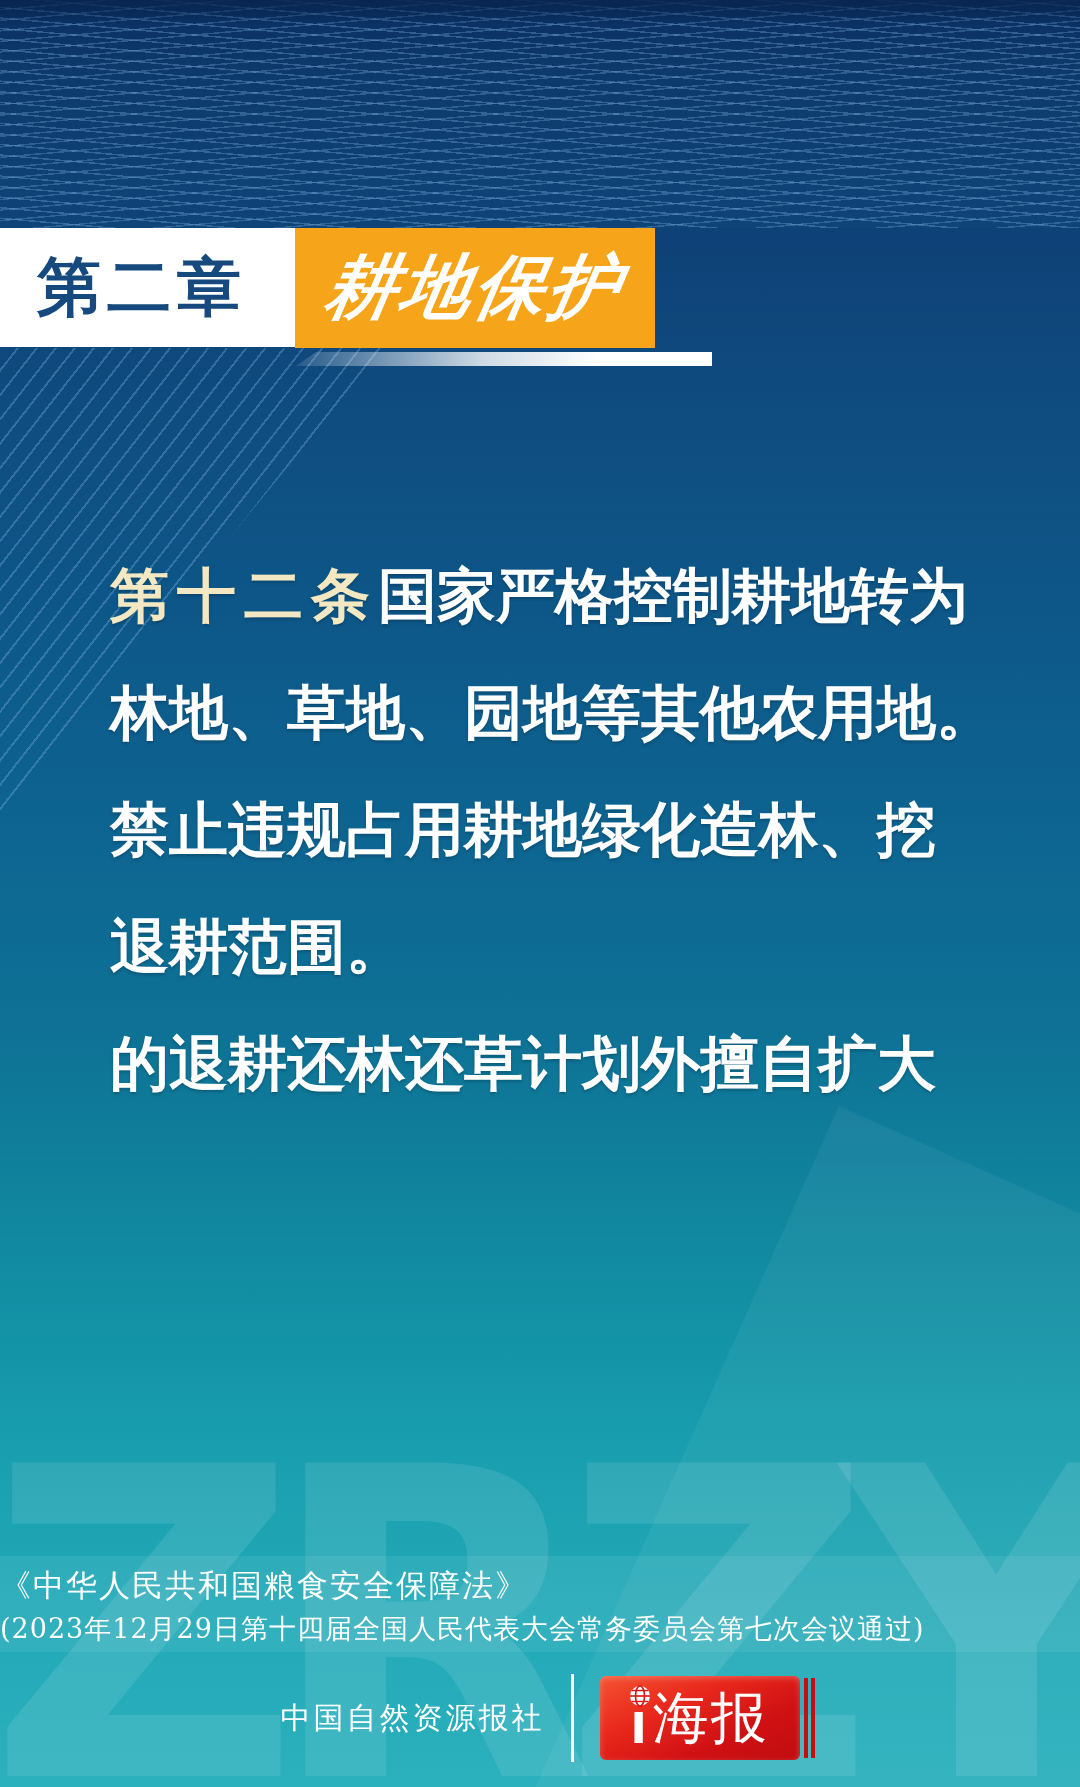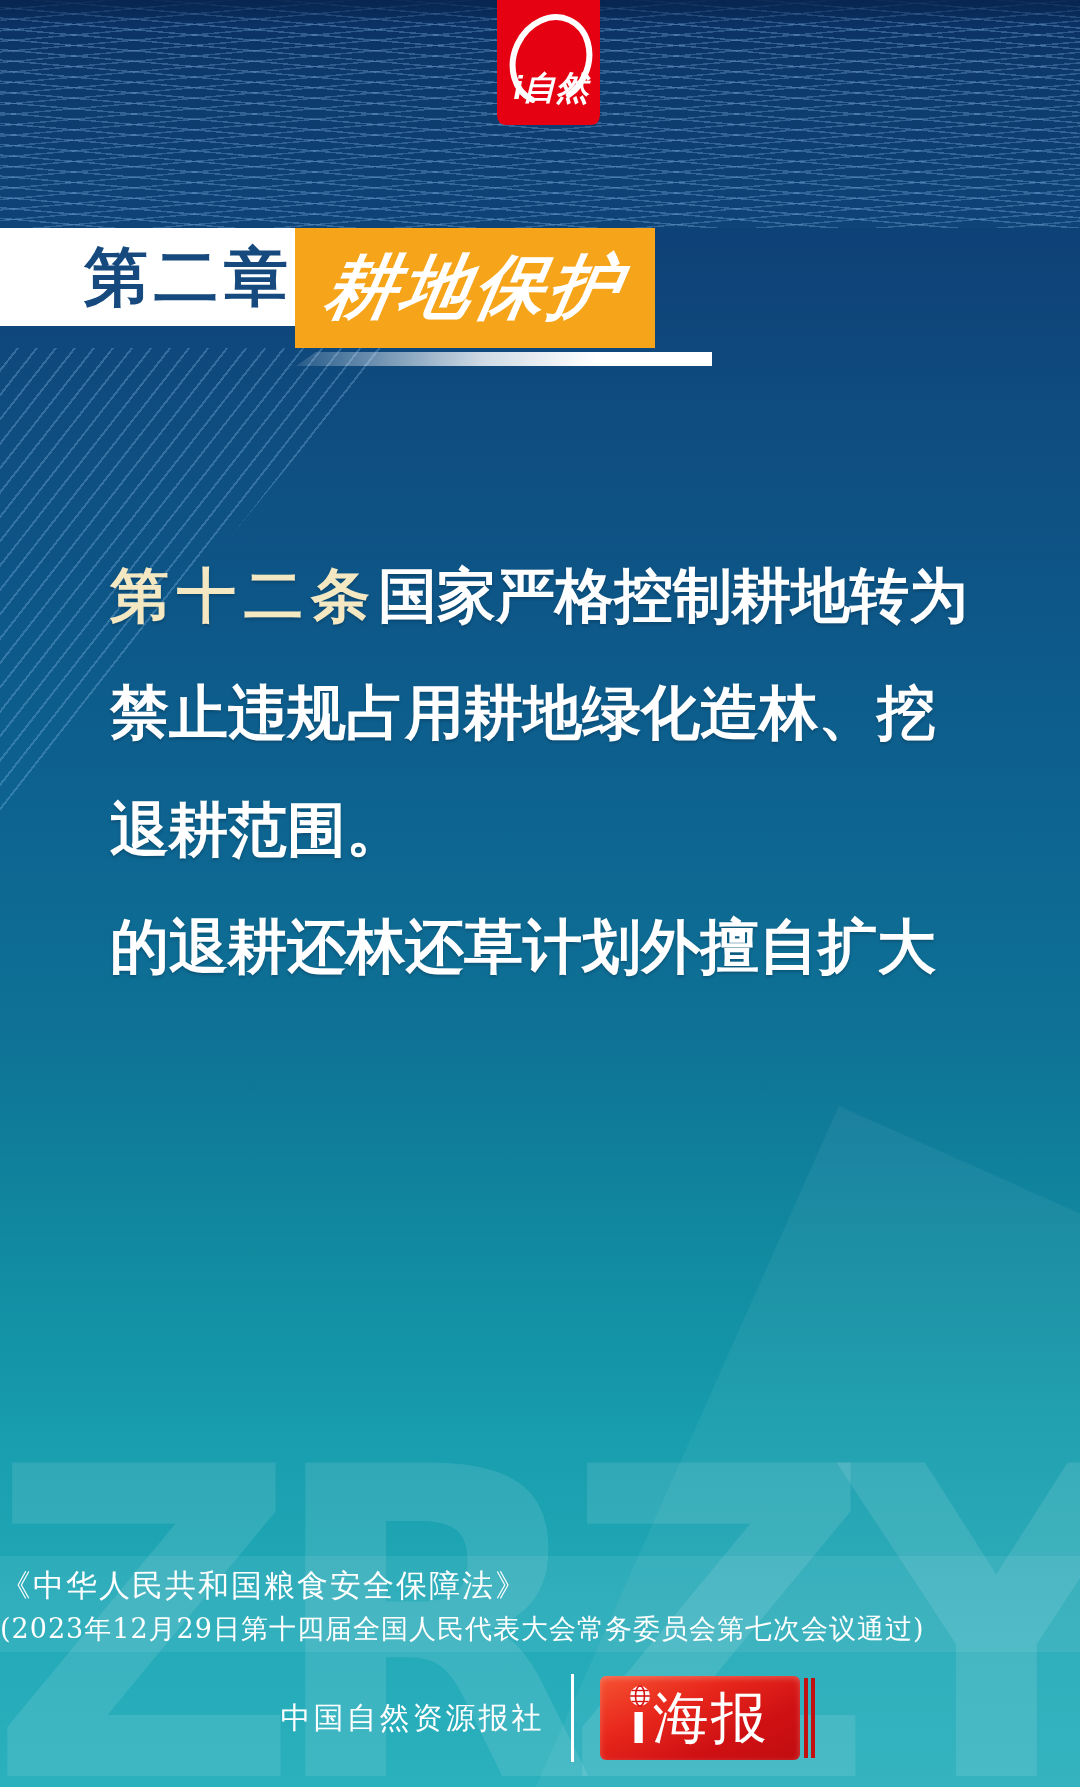--- a/index.html
+++ b/index.html
@@ -47,23 +47,23 @@
     white-space:nowrap;user-select:none;
   }
   .citation-band{
     position:absolute;left:0;top:1556px;width:1080px;height:96px;
     background:rgba(255,255,255,.07);
   }
   
   .logo-badge{position:absolute;left:497px;top:0;width:103px;height:125px;}
   
   .chapter-box{
-    position:absolute;left:0;top:228px;width:295px;height:98px;
+    position:absolute;left:0;top:228px;width:295px;height:119px;
     background:#ffffff;display:flex;align-items:center;
-    padding-left:84px;box-sizing:border-box;
+    padding-left:37px;box-sizing:border-box;
   }
   .chapter-box .txt{
     font-size:64px;font-weight:800;color:#16497e;letter-spacing:6px;
   }
   .title-banner{
     position:absolute;left:295px;top:228px;width:360px;height:120px;
     background:#f6a51b;display:flex;align-items:center;justify-content:center;
   }
   .title-banner .txt{
     font-family:"DejaVu Serif","Liberation Serif",serif;
@@ -120,40 +120,34 @@
 
 <div class="poster">
 
   <div class="top-pattern"></div>
   <div class="left-lines"></div>
   <div class="corner-swath"></div>
 
   <div class="watermark">ZRZY</div>
   <div class="citation-band"></div>
 
-  <div class="logo-badge">
-    <svg width="103" height="125" viewBox="0 0 103 125">
-      <path d="M0 0 H103 V115 Q103 125 93 125 H10 Q0 125 0 115 Z" fill="#e60112"></path>
-      <ellipse cx="54" cy="60" rx="44" ry="37" fill="none" stroke="#ffffff" stroke-width="6" stroke-linecap="round" stroke-dasharray="216 44" transform="rotate(115 54 60)"></ellipse>
-      <text x="54" y="99" font-size="33" font-weight="bold" font-style="italic" fill="#ffffff" text-anchor="middle">i自然</text>
-    </svg>
-  </div>
 
   <div class="chapter-box">
     <span class="txt">第二章</span>
   </div>
   <div class="title-banner">
     <span class="txt">耕地保护</span>
   </div>
   <div class="underline-stripe"></div>
 
   <div class="body-text">
     <div>
       <span class="article">第十二条</span><span class="rest">国家严格控制耕地转为</span>
     </div>
+    <div>林地、草地、园地等其他农用地。</div>
     <div>禁止违规占用耕地绿化造林、挖</div>
     <div>退耕范围。</div>
     <div>的退耕还林还草计划外擅自扩大</div>
   </div>
 
   <div class="citation">
     <div class="l1">《中华人民共和国粮食安全保障法》</div>
     <div class="l2">(2023年12月29日第十四届全国人民代表大会常务委员会第七次会议通过)</div>
   </div>
 

